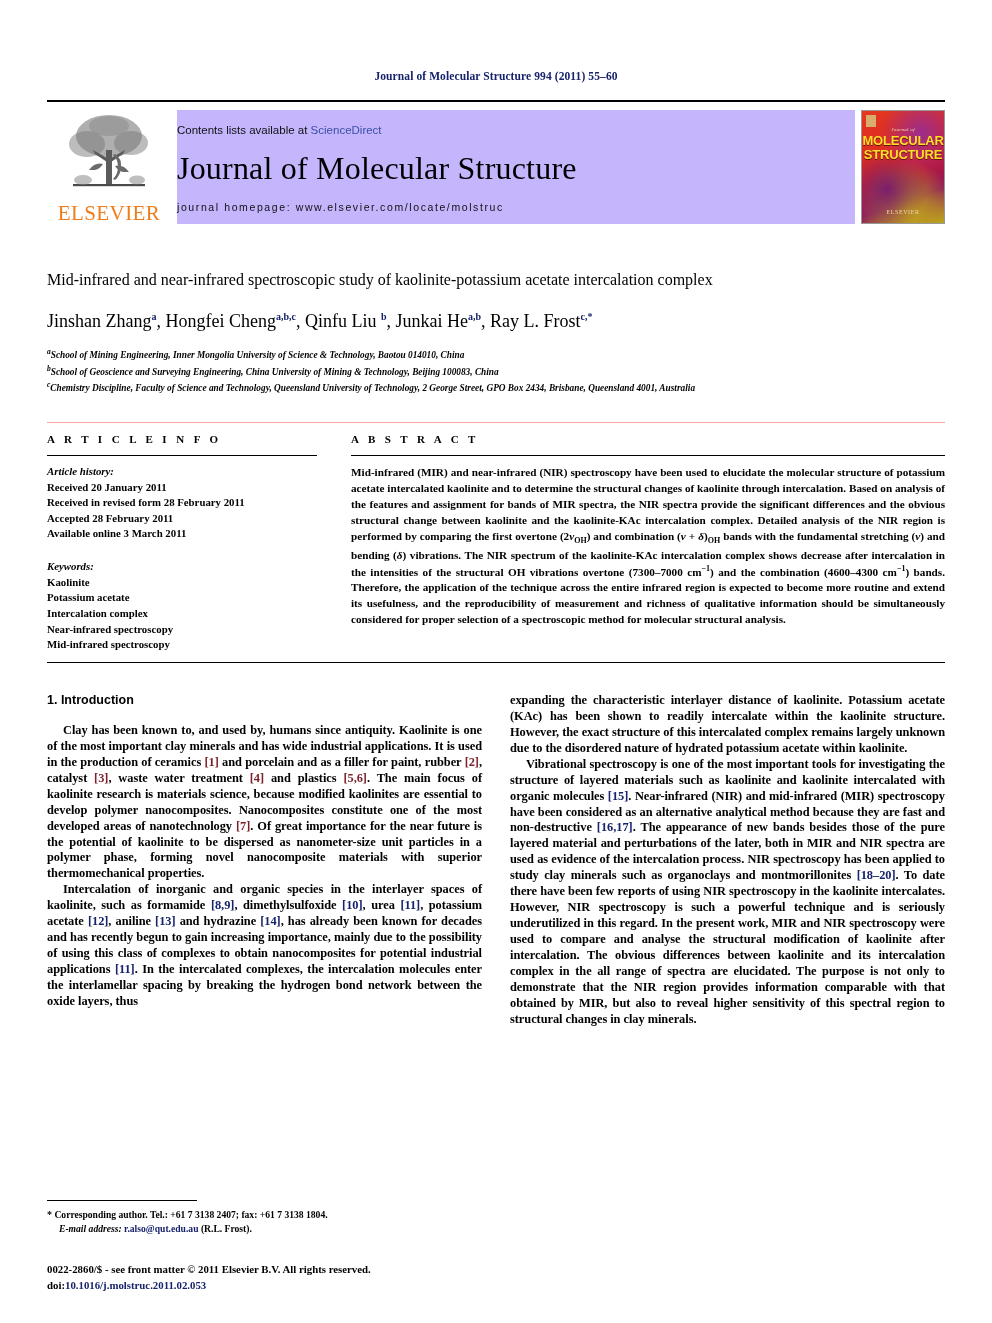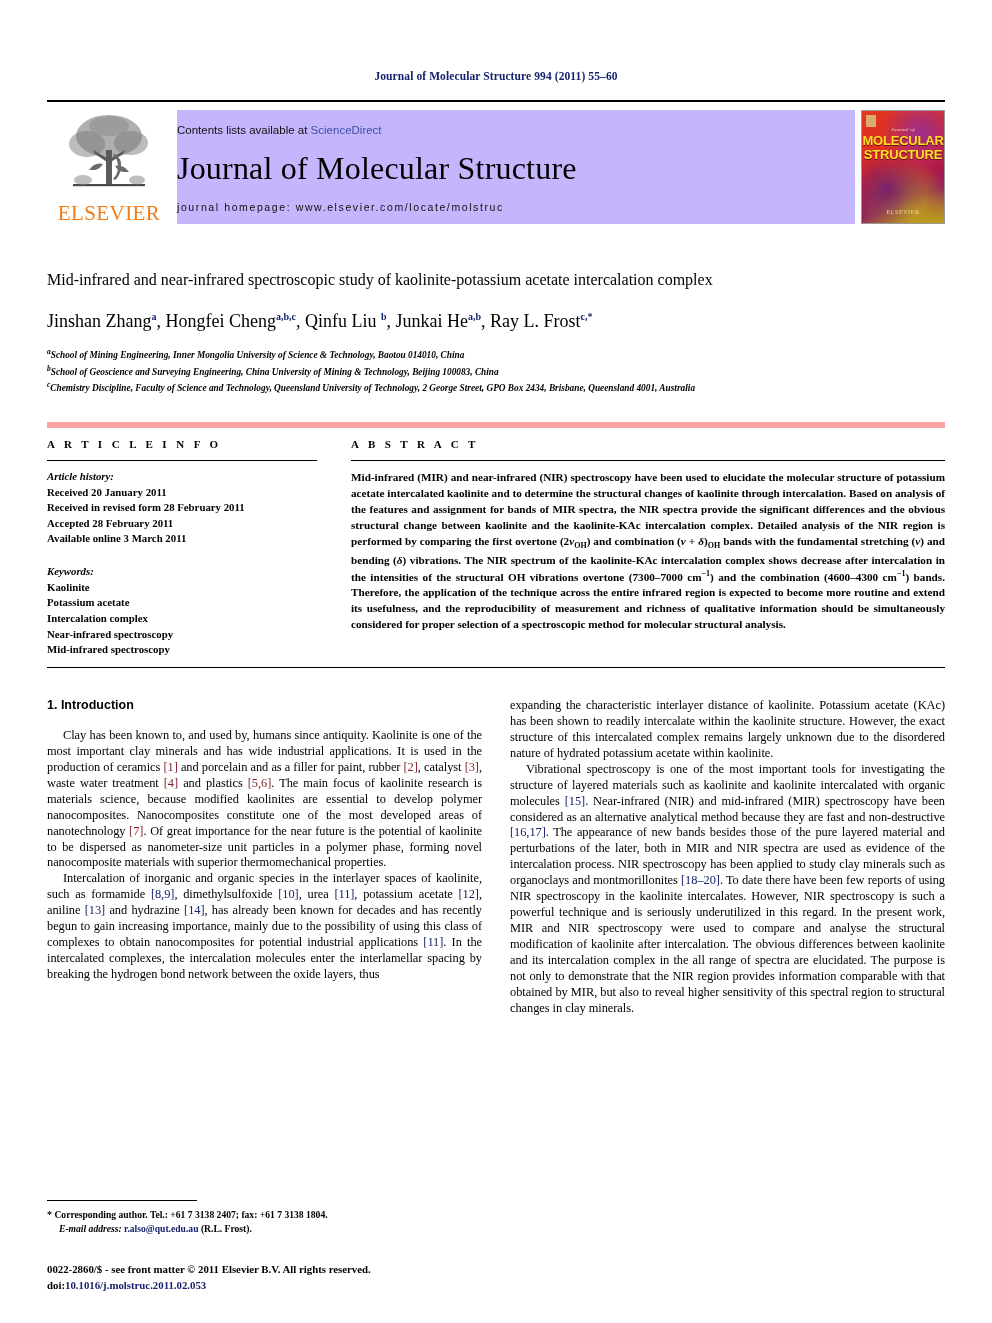--- a/index.html
+++ b/index.html
@@ -172,21 +172,21 @@
   }
   .affiliations div sup {
     font-size: 7.5px;
     vertical-align: super;
   }
 
   
   .info-abstract {
     margin-top: 26px;
     display: flex;
-    border-top: 6px solid #fca5a5;
+    border-top: 1px solid #fca5a5;
     padding-top: 10px;
   }
   .col-info {
     flex: 0 0 292px;
     width: 292px;
     padding-right: 22px;
     box-sizing: border-box;
   }
   .col-abstract {
     flex: 1 1 auto;
@@ -248,21 +248,21 @@
     font-size: 12.5px;
     font-weight: bold;
     margin: 0 0 16px 0;
   }
   p.para {
     font-size: 12.4px;
     line-height: 1.285;
     text-align: justify;
     margin: 0;
     text-indent: 16px;
-    font-weight: normal;
+    font-weight: bold;
     letter-spacing: -.05px;
   }
   p.para + p.para { margin-top: 0; }
   .ref { color: #7c1f26; }
   .refb { color: #16226b; }
 
   
   .footnote {
     position: absolute;
     left: 47px;

